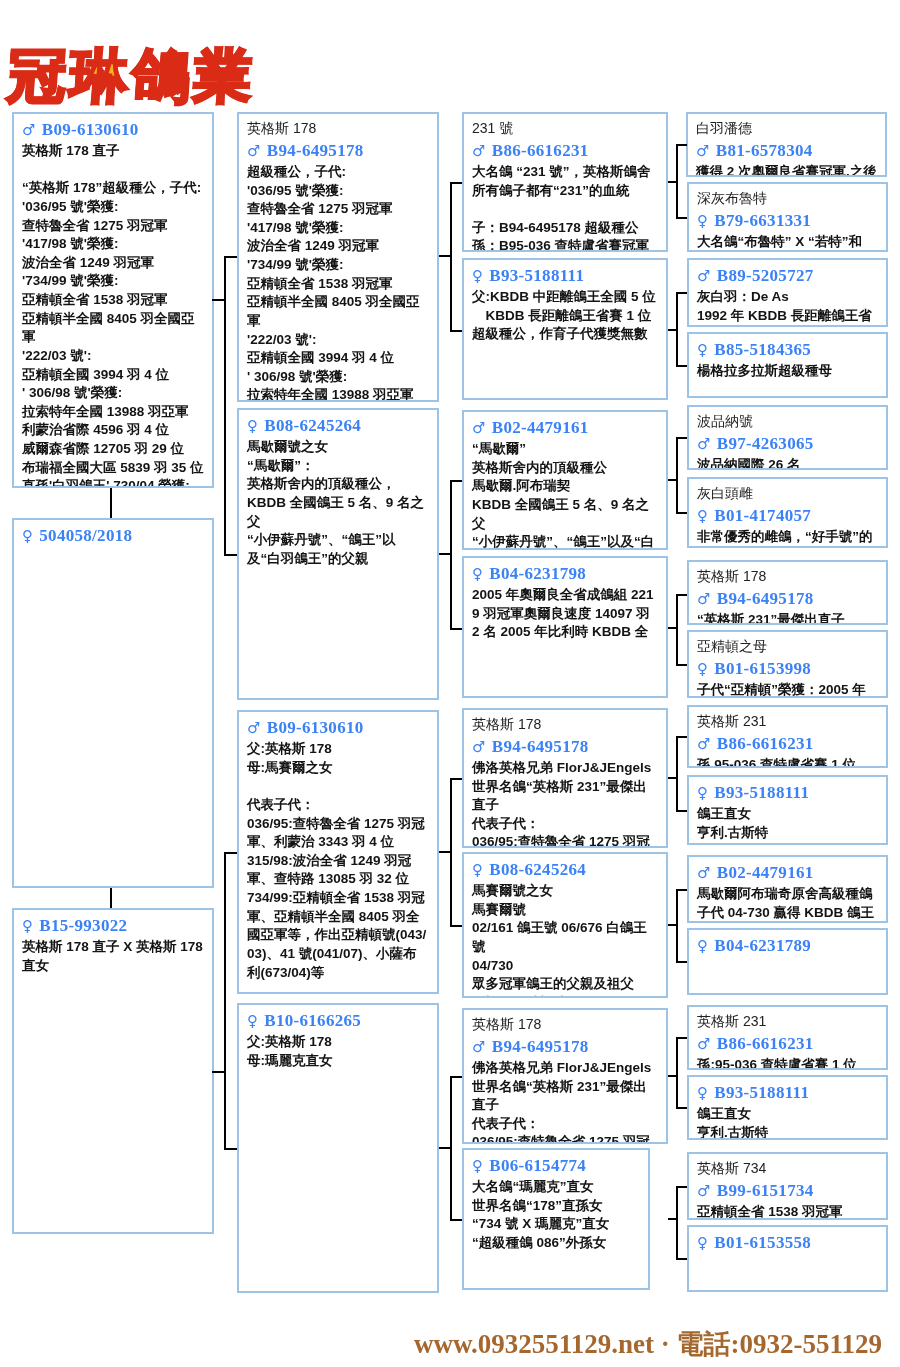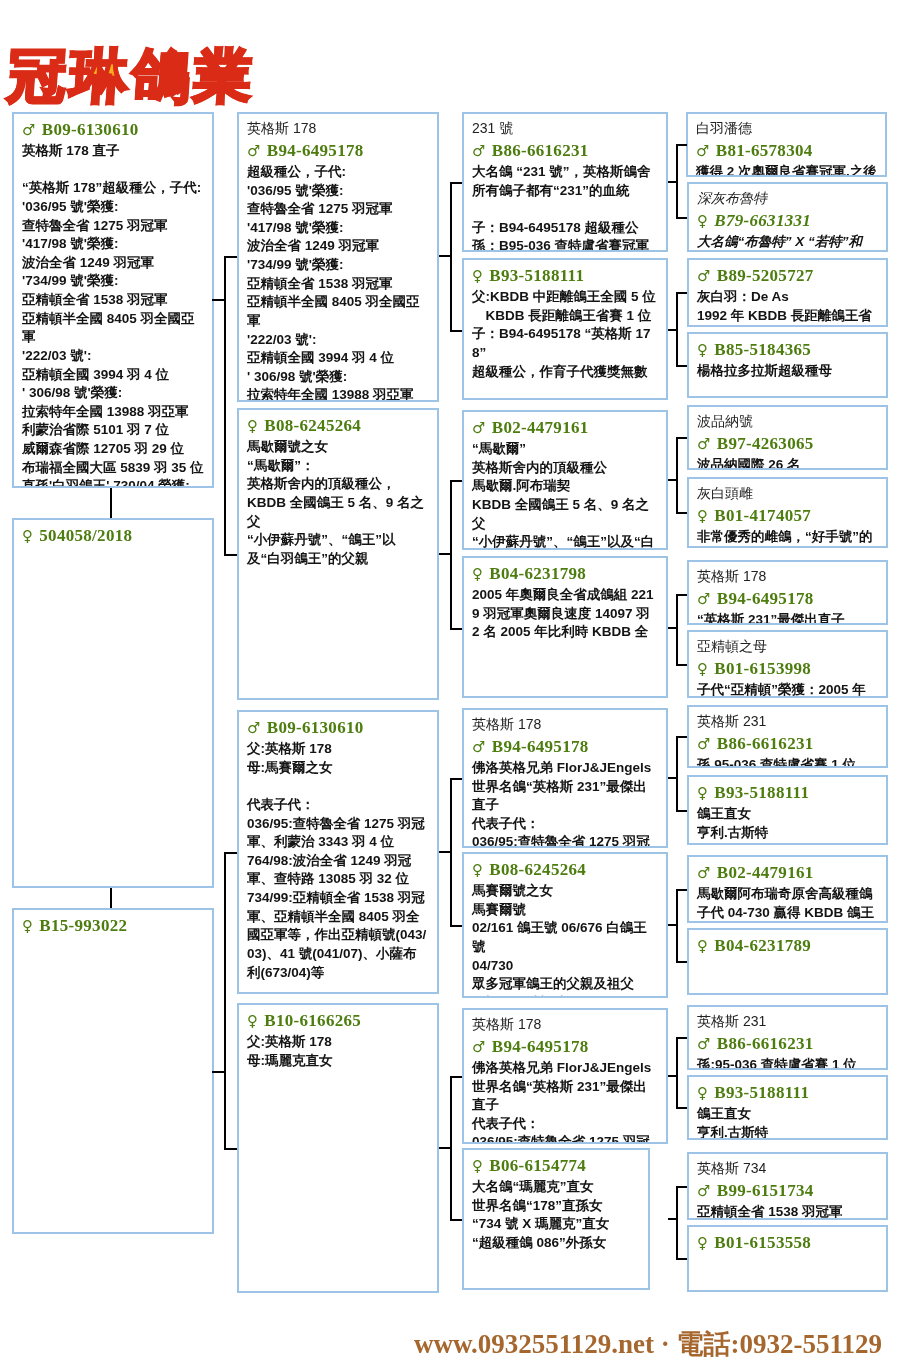--- a/index.html
+++ b/index.html
@@ -8,21 +8,21 @@
   #logo{position:absolute;left:8px;top:38px;font-family:"DejaVu Sans",sans-serif;
         font-size:58px;font-weight:bold;color:#FFAD1E;letter-spacing:4px;
         -webkit-text-stroke:3px #D92B15;text-stroke:3px #D92B15;
         text-shadow:1px 1px 0 #d92b15,-1px -1px 0 #d92b15,1px -1px 0 #d92b15,-1px 1px 0 #d92b15;
         transform:skewX(-4deg);}
   #footer{position:absolute;left:0;top:1326px;width:882px;text-align:right;
         font-family:"Liberation Serif",serif;font-size:27px;font-weight:bold;color:#A5672E;}
   .box{position:absolute;background:#fff;border:2px solid #9DC3E6;box-sizing:border-box;
         overflow:hidden;padding:3px 8px 2px 8px;}
   .hdr{font-size:14px;font-weight:400;color:#222;line-height:1.35;margin-top:2px;}
-  .ring{color:#4d7c0f;font-family:"Liberation Serif",serif;font-weight:700;
+  .ring{color:#3b82f6;font-family:"Liberation Serif",serif;font-weight:700;
         font-size:17px;line-height:1.3;margin:2px 0 1px 0;letter-spacing:.3px;}
   .ring .sex{font-size:15px;margin-right:6px;font-family:"DejaVu Sans",sans-serif;}
   .bline{font-size:13.5px;font-weight:700;color:#141414;line-height:1.38;min-height:18px;
         word-break:break-all;}
   .cn{position:absolute;background:#000;}
 </style>
 </head>
 <body>
 
 <div id="page">
@@ -37,30 +37,31 @@
         <div class="bline">查特魯全省 1275 羽冠軍</div>
         <div class="bline">'417/98 號'榮獲:</div>
         <div class="bline">波治全省 1249 羽冠軍</div>
         <div class="bline">'734/99 號'榮獲:</div>
         <div class="bline">亞精頓全省 1538 羽冠軍</div>
         <div class="bline">亞精頓半全國 8405 羽全國亞軍</div>
         <div class="bline">'222/03 號':</div>
         <div class="bline">亞精頓全國 3994 羽 4 位</div>
         <div class="bline">' 306/98 號'榮獲:</div>
         <div class="bline">拉索特年全國 13988 羽亞軍</div>
-        <div class="bline">利蒙治省際 5101 羽 7 位</div>
+        <div class="bline">利蒙治省際 4596 羽 4 位</div>
         <div class="bline">威爾森省際 12705 羽 29 位</div>
         <div class="bline">布瑞福全國大區 5839 羽 35 位</div>
         <div class="bline">直孫'白羽鴿王' 730/04 榮獲:</div>
       </div>
       <div class="box" style="left: 12px; top: 518px; width: 202px; height: 370px;">
         <div class="ring"><span class="sex">♀</span>504058/2018</div>
       </div>
       <div class="box" style="left: 12px; top: 908px; width: 202px; height: 326px;">
         <div class="ring"><span class="sex">♀</span>B15-993022</div>
+        <div class="bline">英格斯 178 直子 X 英格斯 178 直女</div>
       </div>
       <div class="box" style="left: 237px; top: 112px; width: 202px; height: 290px;">
         <div class="hdr">英格斯  178</div>
         <div class="ring"><span class="sex">♂</span>B94-6495178</div>
         <div class="bline">超級種公，子代:</div>
         <div class="bline">'036/95 號'榮獲:</div>
         <div class="bline">查特魯全省 1275 羽冠軍</div>
         <div class="bline">'417/98 號'榮獲:</div>
         <div class="bline">波治全省 1249 羽冠軍</div>
         <div class="bline">'734/99 號'榮獲:</div>
@@ -79,41 +80,40 @@
         <div class="bline">KBDB 全國鴿王 5 名、9 名之父</div>
         <div class="bline">“小伊蘇丹號”、“鴿王”以及“白羽鴿王”的父親</div>
       </div>
       <div class="box" style="left: 237px; top: 710px; width: 202px; height: 284px;">
         <div class="ring"><span class="sex">♂</span>B09-6130610</div>
         <div class="bline">父:英格斯 178</div>
         <div class="bline">母:馬賽爾之女</div>
         <div class="bline">&nbsp;</div>
         <div class="bline">代表子代：</div>
         <div class="bline">036/95:查特魯全省 1275 羽冠軍、利蒙治 3343 羽 4 位</div>
-        <div class="bline">764/98:波治全省 1249 羽冠軍、查特路 13085 羽 32 位</div>
+        <div class="bline">315/98:波治全省 1249 羽冠軍、查特路 13085 羽 32 位</div>
         <div class="bline">734/99:亞精頓全省 1538 羽冠軍、亞精頓半全國 8405 羽全國亞軍等，作出亞精頓號(043/03)、41 號(041/07)、小薩布利(673/04)等</div>
       </div>
       <div class="box" style="left: 237px; top: 1003px; width: 202px; height: 290px;">
         <div class="ring"><span class="sex">♀</span>B10-6166265</div>
         <div class="bline">父:英格斯 178</div>
         <div class="bline">母:瑪麗克直女</div>
       </div>
       <div class="box" style="left: 462px; top: 112px; width: 206px; height: 140px;">
         <div class="hdr">231 號</div>
         <div class="ring"><span class="sex">♂</span>B86-6616231</div>
         <div class="bline">大名鴿 “231 號”，英格斯鴿舍所有鴿子都有“231”的血統</div>
         <div class="bline">&nbsp;</div>
         <div class="bline">子：B94-6495178  超級種公</div>
         <div class="bline">孫：B95-036 查特盧省賽冠軍</div>
       </div>
       <div class="box" style="left: 462px; top: 258px; width: 206px; height: 142px;">
         <div class="ring"><span class="sex">♀</span>B93-5188111</div>
         <div class="bline">父:KBDB 中距離鴿王全國 5 位</div>
         <div class="bline">　KBDB 長距離鴿王省賽 1 位</div>
-        <div class="bline">子：B94-6495178 “英格斯 178”</div>
         <div class="bline">超級種公，作育子代獲獎無數</div>
       </div>
       <div class="box" style="left: 462px; top: 410px; width: 206px; height: 140px;">
         <div class="ring"><span class="sex">♂</span>B02-4479161</div>
         <div class="bline">“馬歇爾”</div>
         <div class="bline">英格斯舍内的頂級種公</div>
         <div class="bline">馬歇爾.阿布瑞契</div>
         <div class="bline">KBDB 全國鴿王 5 名、9 名之父</div>
         <div class="bline">“小伊蘇丹號”、“鴿王”以及“白羽鴿王”的父親</div>
       </div>
@@ -151,21 +151,21 @@
         <div class="bline">大名鴿“瑪麗克”直女</div>
         <div class="bline">世界名鴿“178”直孫女</div>
         <div class="bline">“734 號 X 瑪麗克”直女</div>
         <div class="bline">“超級種鴿 086”外孫女</div>
       </div>
       <div class="box" style="left: 686px; top: 112px; width: 201px; height: 65px;">
         <div class="hdr">白羽潘德</div>
         <div class="ring"><span class="sex">♂</span>B81-6578304</div>
         <div class="bline">獲得 2 次奧爾良省賽冠軍,之後</div>
       </div>
-      <div class="box" style="left: 687px; top: 182px; width: 201px; height: 70px; font-style: italic;">
+      <div class="box" style="left: 687px; top: 182px; width: 201px; height: 70px;">
         <div class="hdr">深灰布魯特</div>
         <div class="ring"><span class="sex">♀</span>B79-6631331</div>
         <div class="bline">大名鴿“布魯特” X “若特”和</div>
         <div class="bline">“考爾瑪”孫女作出</div>
       </div>
       <div class="box" style="left: 687px; top: 258px; width: 201px; height: 69px;">
         <div class="ring"><span class="sex">♂</span>B89-5205727</div>
         <div class="bline">灰白羽：De As</div>
         <div class="bline">1992 年 KBDB 長距離鴿王省賽 1 位</div>
       </div>

